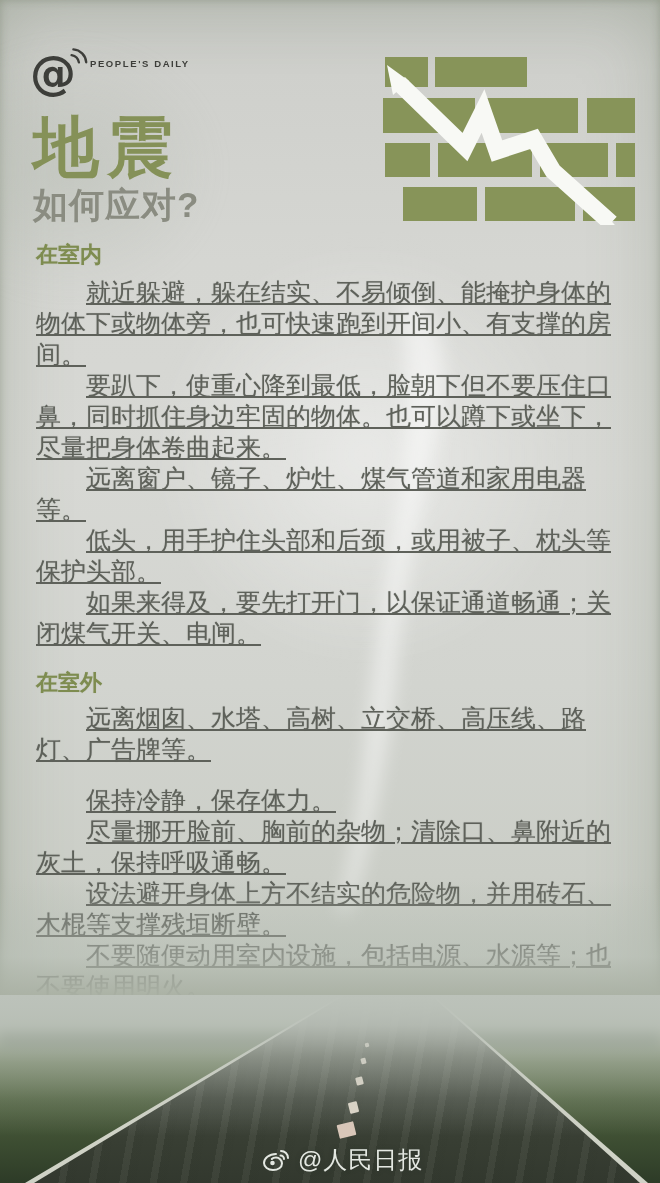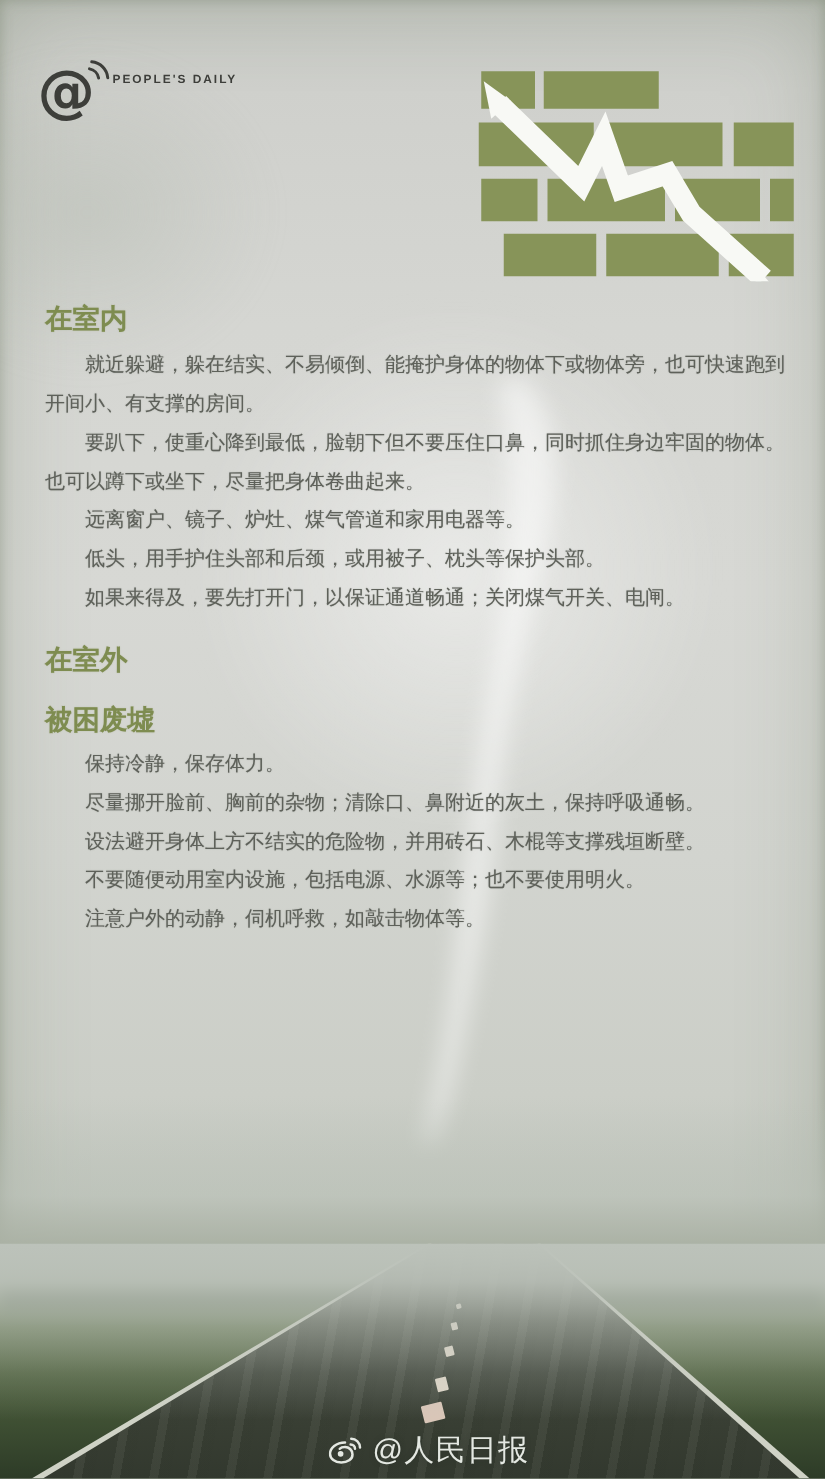--- a/index.html
+++ b/index.html
@@ -26,22 +26,22 @@
   .title-main{font-size:66px;line-height:70px;font-weight:900;color:#859158;letter-spacing:8px;}
   .title-sub{font-size:35px;line-height:38px;font-weight:bold;color:#8a8c81;letter-spacing:1px;margin-top:4px;}
   
   .brickwall{position:absolute;left:383px;top:57px;width:252px;height:168px;}
   .brick{position:absolute;background:#879459;}
   .crack{position:absolute;left:0;top:0;}
   
   .content{position:absolute;left:36px;top:241px;width:596px;color:#5e615a;}
   .content h2{margin:0 0 6px 0;font-size:22px;line-height:28px;font-weight:bold;color:#7e8c50;
     text-shadow:0 0 1px rgba(126,140,80,.4);}
-  .content p{margin:0;font-size:16px;line-height:31px;text-indent:2em;letter-spacing:0;
-    text-shadow:0 0 1px rgba(94,97,90,.45);}
+  .content p{margin:0;font-size:25px;line-height:31px;text-indent:2em;letter-spacing:0;
+    text-shadow:0 0 1px rgba(94,97,90,.45);text-decoration:underline;}
   .content section + section{margin-top:20px;}
   .content section:first-child h2{margin-bottom:8px;}
   
   .road-photo{position:absolute;left:0;top:995px;width:660px;height:188px;
     background:linear-gradient(180deg,#a9b1a4 0%,#8b9a80 18%,#62744f 36%,#4c5e3c 58%,#3a4a30 82%,#2d3b27 100%);}
   .haze-blend{position:absolute;left:0;top:880px;width:660px;height:118px;pointer-events:none;
     background:linear-gradient(180deg,rgba(190,196,186,0) 0%,rgba(186,193,183,.55) 65%,#aab1a4 100%);}
   .horizon-band{position:absolute;left:0;top:34px;width:660px;height:18px;background:#4e5e47;
     filter:blur(6px);opacity:.7;}
   .road-edges{position:absolute;left:0;top:0;width:660px;height:188px;background:#cfd2c6;
@@ -76,20 +76,24 @@
     <span class="at">@</span>
     <svg class="waves" width="18" height="18" viewBox="0 0 18 18">
       <path d="M1.6,7.1 A9,9 0 0 1 8.9,14.4" fill="none" stroke="#3d3e3a" stroke-width="2.4" stroke-linecap="round"></path>
       <path d="M3.4,1.4 A14,14 0 0 1 16.2,14.2" fill="none" stroke="#3d3e3a" stroke-width="2.4" stroke-linecap="round"></path>
     </svg>
     <div class="logo-text">
       <div class="logo-name-en">PEOPLE'S DAILY</div>
     </div>
   </div>
 
+  <div class="title">
+    <div class="title-main">地震</div>
+    <div class="title-sub">如何应对?</div>
+  </div>
 
   <div class="brickwall">
     <div class="brick" style="left:2px;top:0;width:43px;height:30px"></div>
     <div class="brick" style="left:52px;top:0;width:92px;height:30px"></div>
     <div class="brick" style="left:0;top:41px;width:92px;height:35px"></div>
     <div class="brick" style="left:100px;top:41px;width:95px;height:35px"></div>
     <div class="brick" style="left:204px;top:41px;width:48px;height:35px"></div>
     <div class="brick" style="left:2px;top:86px;width:45px;height:34px"></div>
     <div class="brick" style="left:55px;top:86px;width:94px;height:34px"></div>
     <div class="brick" style="left:157px;top:86px;width:68px;height:34px"></div>
@@ -108,23 +112,23 @@
     <section>
       <h2>在室内</h2>
       <p>就近躲避，躲在结实、不易倾倒、能掩护身体的物体下或物体旁，也可快速跑到开间小、有支撑的房间。</p>
       <p>要趴下，使重心降到最低，脸朝下但不要压住口鼻，同时抓住身边牢固的物体。也可以蹲下或坐下，尽量把身体卷曲起来。</p>
       <p>远离窗户、镜子、炉灶、煤气管道和家用电器等。</p>
       <p>低头，用手护住头部和后颈，或用被子、枕头等保护头部。</p>
       <p>如果来得及，要先打开门，以保证通道畅通；关闭煤气开关、电闸。</p>
     </section>
     <section>
       <h2>在室外</h2>
+      <p>远离烟囱、水塔、高树、立交桥、高压线、路灯、广告牌等。</p>
     </section>
     <section>
-      <h2>被困废墟</h2>
       <p>保持冷静，保存体力。</p>
       <p>尽量挪开脸前、胸前的杂物；清除口、鼻附近的灰土，保持呼吸通畅。</p>
       <p>设法避开身体上方不结实的危险物，并用砖石、木棍等支撑残垣断壁。</p>
       <p>不要随便动用室内设施，包括电源、水源等；也不要使用明火。</p>
       <p>注意户外的动静，伺机呼救，如敲击物体等。</p>
     </section>
   </div>
 
   <div class="haze-blend"></div>
   <div class="road-photo">

